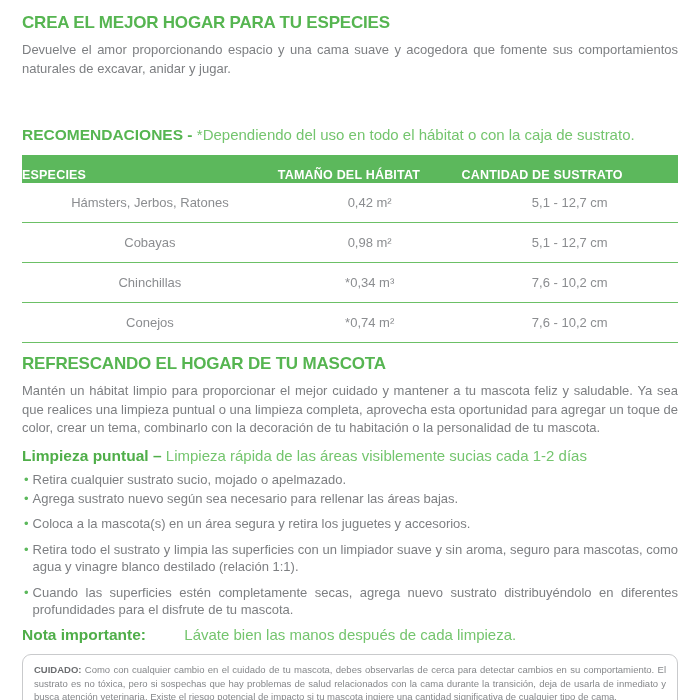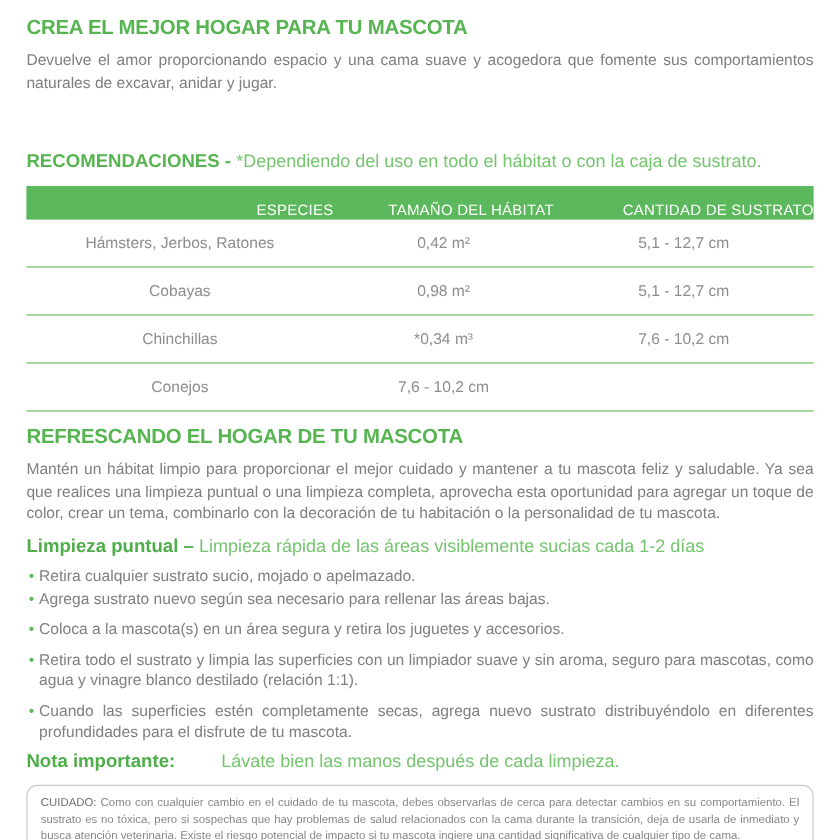--- a/index.html
+++ b/index.html
@@ -45,23 +45,23 @@
   .sub-table { margin-bottom: 11px; }
   .t-head {
     display: grid;
     grid-template-columns: 39% 28% 33%;
     background: #5cb85c;
     height: 28px;
     align-items: center;
   }
   .t-head .th {
     color: #ffffff;
-    font-weight: normal;
+    font-weight: bold;
     font-size: 12.5px;
-    text-align: right;
+    text-align: left;
     letter-spacing: 0.2px;
     margin-top: 12px;
   }
   .t-row {
     display: grid;
     grid-template-columns: 39% 28% 33%;
     height: 40px;
     align-items: center;
     border-bottom: 1.5px solid #6cc066;
   }
@@ -97,29 +97,29 @@
   .note-line .light-part { color: #74c56e; font-size: 15px; margin-left: 34px; }
   .caution-box {
     border: 1px solid #c9cacc;
     border-radius: 9px;
     padding: 8px 11px;
     font-size: 9.5px;
     line-height: 13.5px;
     color: #85878a;
     text-align: justify;
   }
-  .caution-box .c-label { font-weight: normal; color: #6b6d70; }
+  .caution-box .c-label { font-weight: bold; color: #6b6d70; }
   .mt2 { margin-top: 2px; }
 </style>
 </head>
 <body>
 
 <div>
 
-  <div class="h-green">CREA EL MEJOR HOGAR PARA TU MASCOTA</div>
+  <div class="h-green">CREA EL MEJOR HOGAR PARA TU ESPECIES</div>
 
   <p class="body-text">Devuelve el amor proporcionando espacio y una cama suave y acogedora que fomente sus comportamientos naturales de excavar, anidar y jugar.</p>
 
   <div class="inline-head"><span class="bold-part">RECOMENDACIONES - </span><span class="light-part">*Dependiendo del uso en todo el hábitat o con la caja de sustrato.</span></div>
 
   <div class="sub-table">
     <div class="t-head">
       <div class="th">ESPECIES</div>
       <div class="th">TAMAÑO DEL HÁBITAT</div>
       <div class="th">CANTIDAD DE SUSTRATO</div>
@@ -134,20 +134,21 @@
       <div class="td">0,98 m²</div>
       <div class="td">5,1 - 12,7 cm</div>
     </div>
     <div class="t-row">
       <div class="td">Chinchillas</div>
       <div class="td">*0,34 m³</div>
       <div class="td">7,6 - 10,2 cm</div>
     </div>
     <div class="t-row">
       <div class="td">Conejos</div>
+      <div class="td">*0,74 m²</div>
       <div class="td">7,6 - 10,2 cm</div>
     </div>
   </div>
 
   <div class="h-green mt2">REFRESCANDO EL HOGAR DE TU MASCOTA</div>
 
   <p class="body-text">Mantén un hábitat limpio para proporcionar el mejor cuidado y mantener a tu mascota feliz y saludable. Ya sea que realices una limpieza puntual o una limpieza completa, aprovecha esta oportunidad para agregar un toque de color, crear un tema, combinarlo con la decoración de tu habitación o la personalidad de tu mascota.</p>
 
   <div class="sub-line"><span class="bold-part">Limpieza puntual – </span><span class="light-part">Limpieza rápida de las áreas visiblemente sucias cada 1-2 días</span></div>
 

